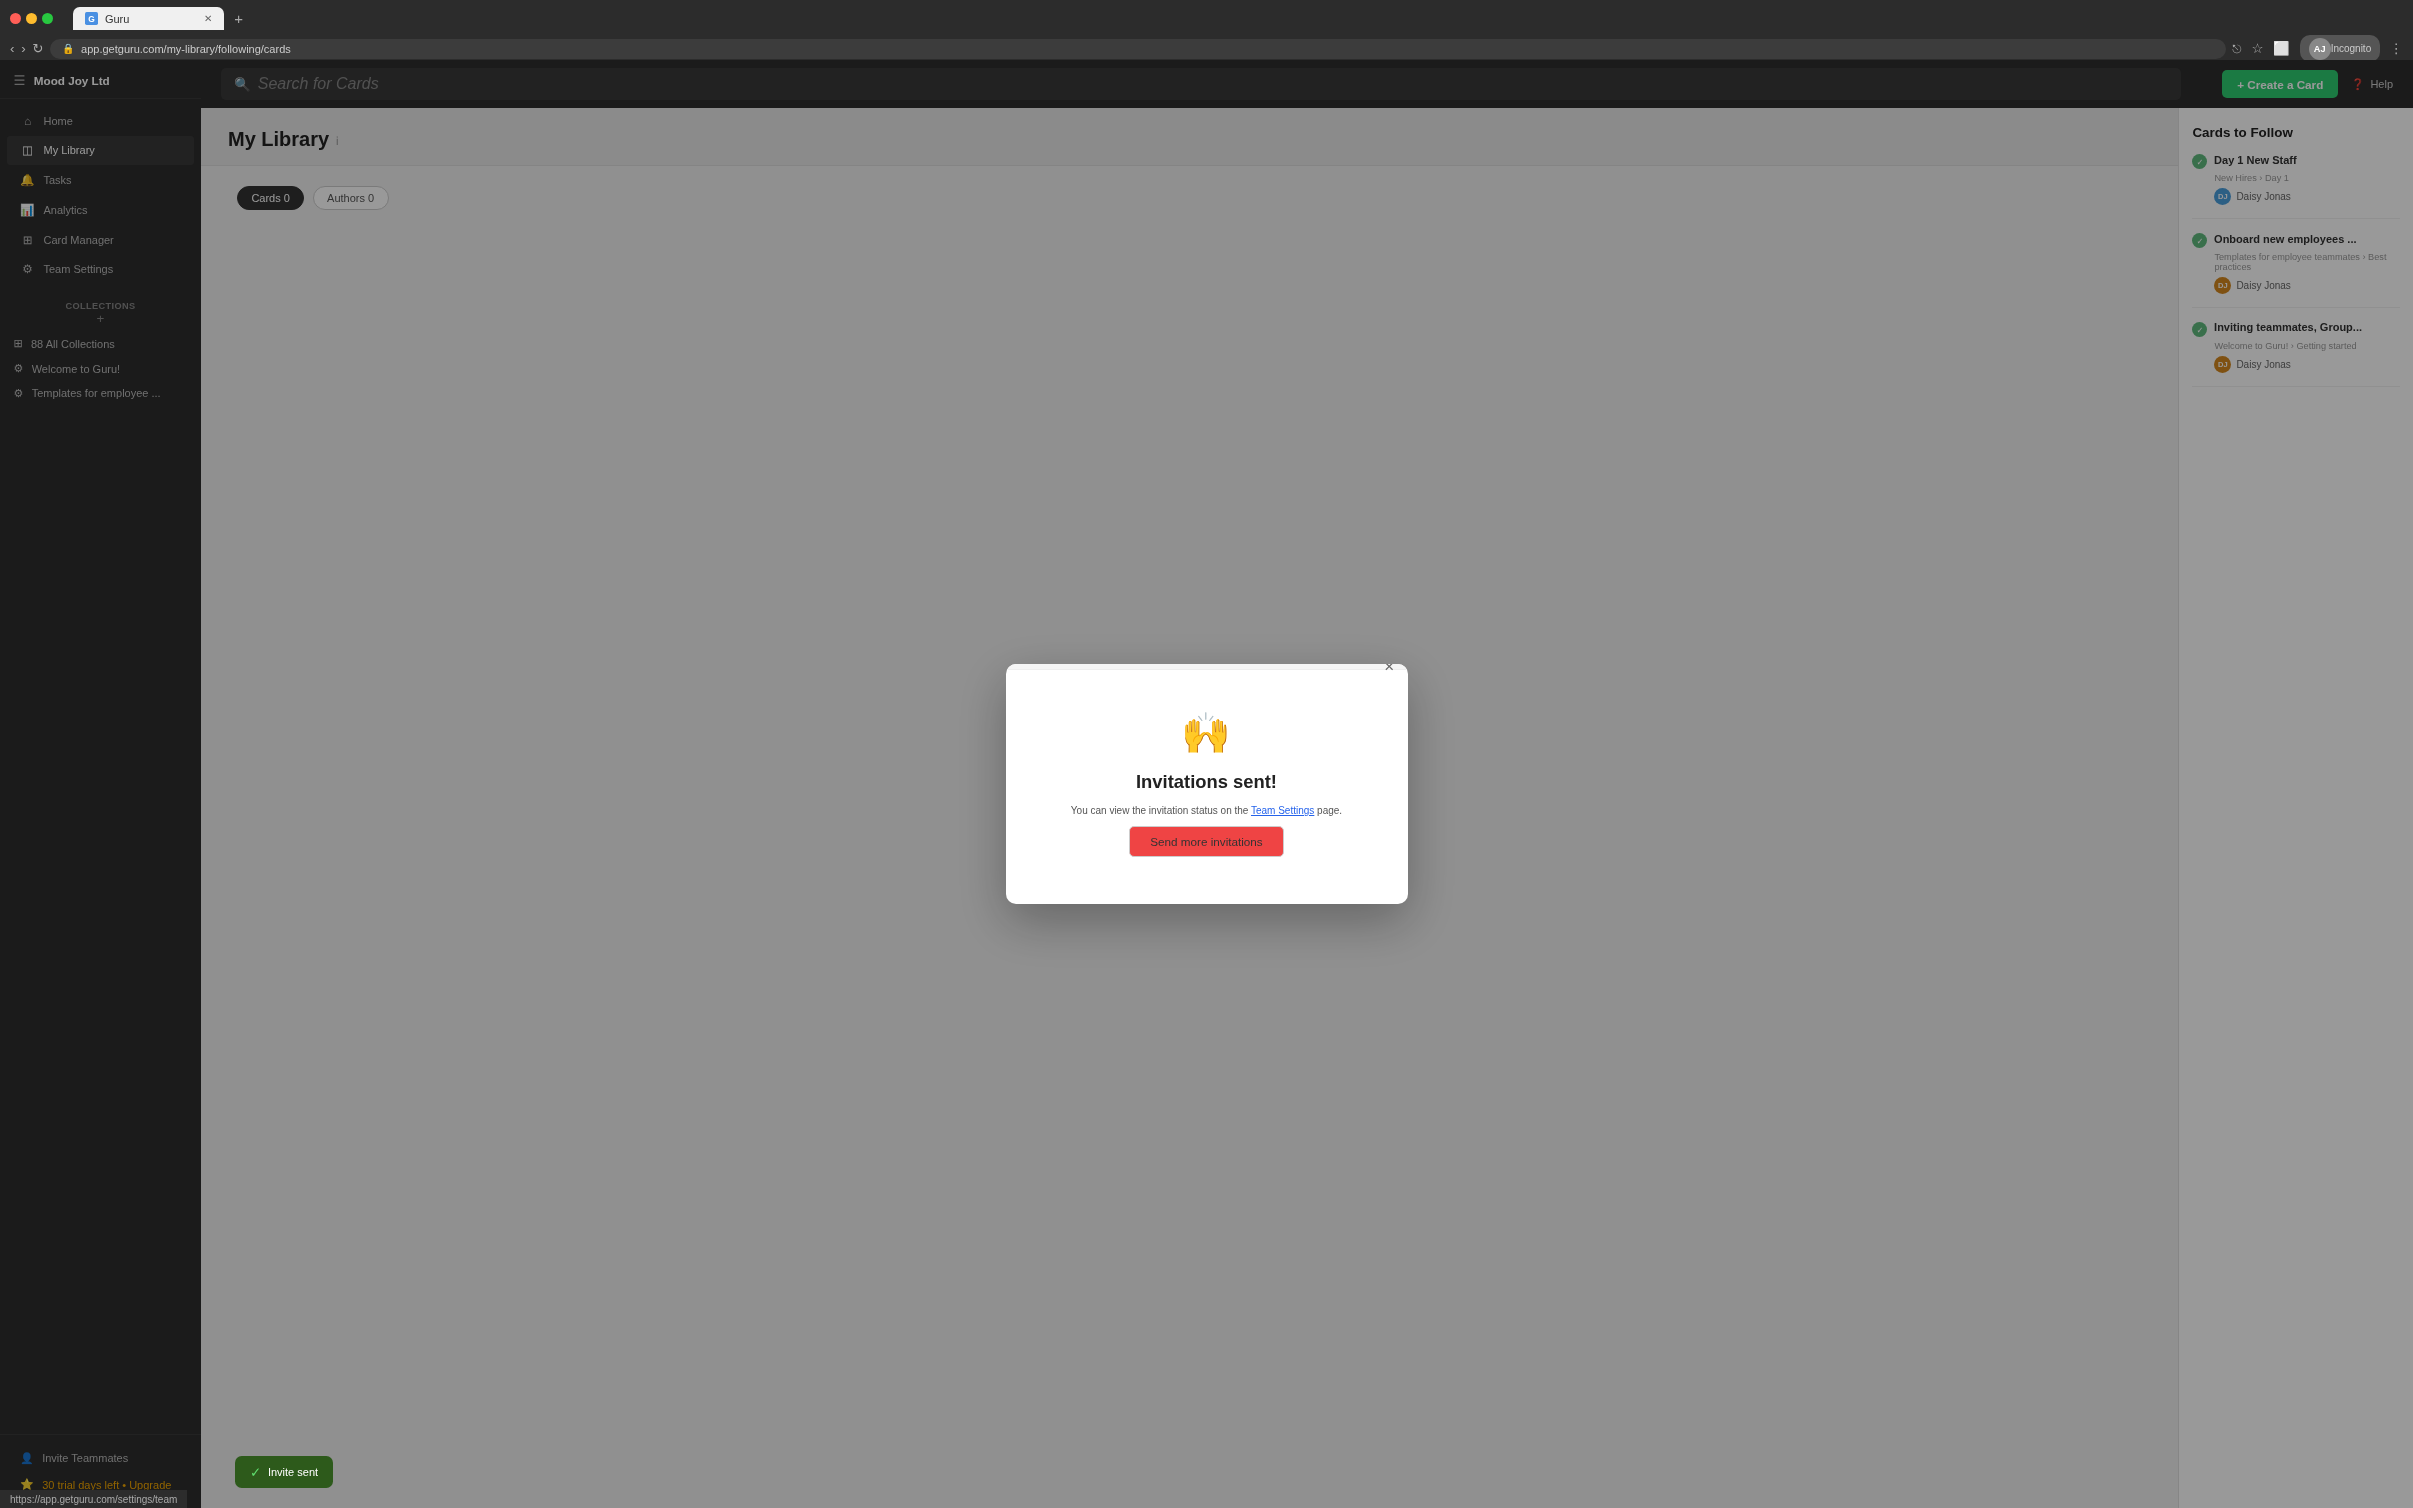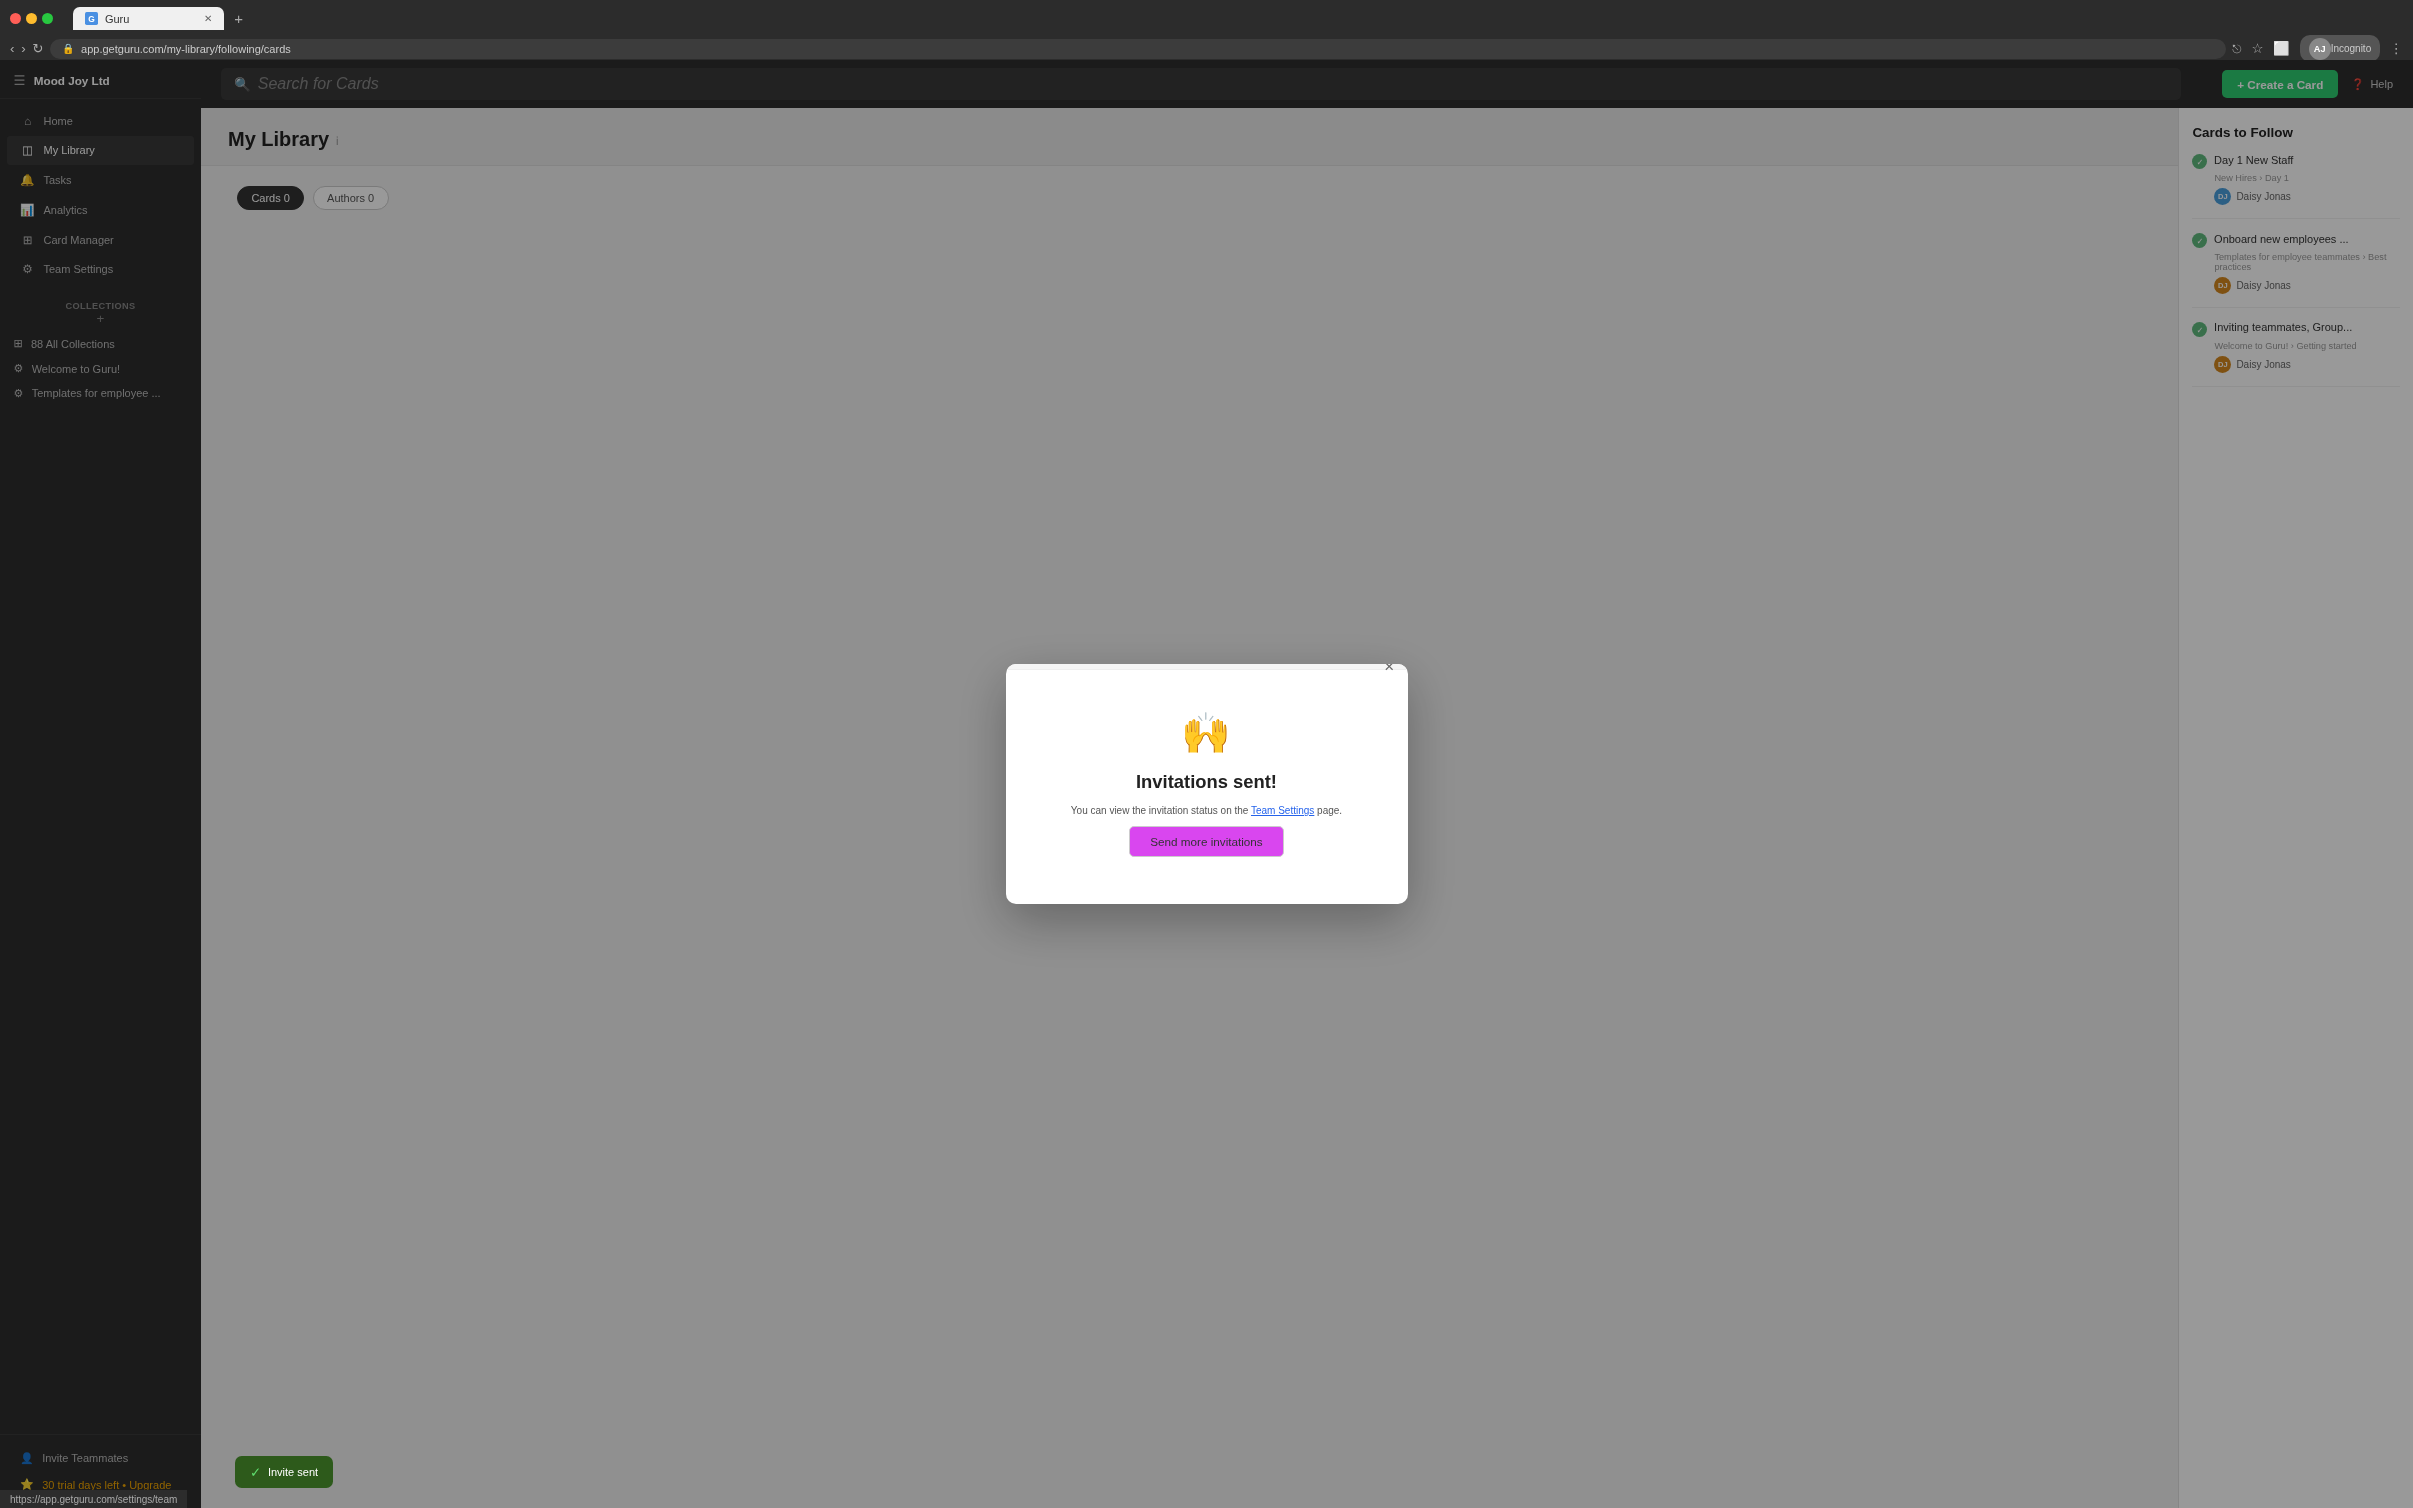--- a/index.html
+++ b/index.html
@@ -63,38 +63,38 @@
     .filter-pills { display: flex; gap: 8.4px; margin-bottom: 17px; }
     .pill { padding: 5px 13.4px; border-radius: 17px; font-size: 11px; cursor: pointer; border: 0.8px solid #ccc; background: #fff; color: #555; }
     .pill.active { background: #333; color: #fff; border-color: #333; }
 
     
     .right-panel { width: 235px; background: #fff; border-left: 0.8px solid #e0e0e0; padding: 17px 13.4px; flex-shrink: 0; overflow-y: auto; }
     .panel-title { font-size: 13.4px; font-weight: 600; color: #222; margin-bottom: 13.4px; }
     .card-to-follow { margin-bottom: 13.4px; padding-bottom: 13.4px; border-bottom: 0.8px solid #f0f0f0; }
     .card-title-row { display: flex; align-items: flex-start; gap: 6.7px; margin-bottom: 3.4px; }
     .check-circle { width: 15px; height: 15px; border-radius: 50%; background: #5fba7d; display: flex; align-items: center; justify-content: center; color: white; font-size: 8.4px; flex-shrink: 0; margin-top: 0.8px; }
-    .card-title { font-size: 11px; font-weight: 400; color: #333; }
+    .card-title { font-size: 11px; font-weight: 700; color: #333; }
     .card-breadcrumb { font-size: 9.2px; color: #999; margin-bottom: 5px; margin-left: 22px; }
     .card-author-row { display: flex; align-items: center; gap: 5px; margin-left: 22px; }
     .author-avatar { width: 17px; height: 17px; border-radius: 50%; display: flex; align-items: center; justify-content: center; font-size: 7.5px; color: white; font-weight: bold; flex-shrink: 0; }
 
     
     .overlay { position: fixed; top: 60px; left: 0; right: 0; bottom: 0; background: rgba(0,0,0,0.4); z-index: 50; display: flex; align-items: center; justify-content: center; }
 
     
     .modal { background: #fff; border-radius: 10px; width: 402px; box-shadow: 0 17px 50px rgba(0,0,0,0.3); overflow: hidden; z-index: 51; }
     .modal-top-bar { height: 6.7px; background: #f5f5f5; border-bottom: 0.8px solid #eee; position: relative; }
     .modal-close { position: absolute; right: 13.4px; top: 50%; transform: translateY(-50%); background: none; border: none; font-size: 17px; color: #666; cursor: pointer; line-height: 1; }
     .modal-body { padding: 40px 34px 47px; text-align: center; }
     .modal-emoji { font-size: 40px; margin-bottom: 13.4px; }
     .modal-title { font-size: 18.4px; font-weight: 700; color: #222; margin-bottom: 10px; }
     .modal-desc { font-size: 10px; color: #555; margin-bottom: 8px; line-height: 1.5; }
     .modal-link { color: #2563eb; text-decoration: underline; cursor: pointer; }
-    .modal-btn { background: #d946ef; border: 0.8px solid #ccc; border-radius: 5px; padding: 8.4px 20px; font-size: 11.7px; color: #333; cursor: pointer; font-weight: 500; }
+    .modal-btn { background: #ef4444; border: 0.8px solid #ccc; border-radius: 5px; padding: 8.4px 20px; font-size: 11.7px; color: #333; cursor: pointer; font-weight: 500; }
 
     
     .status-bar { position: fixed; bottom: 0; left: 0; background: #2c2c2c; color: #aaa; font-size: 10px; padding: 3.4px 10px; z-index: 200; }
   </style>
 </head>
 <body>
 
 <div class="browser-chrome">
   <div class="browser-tabs">
     <div class="tab-dots">

